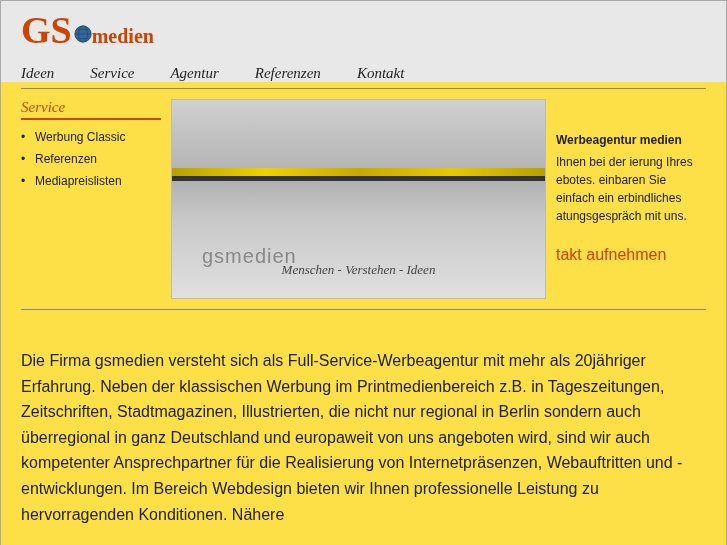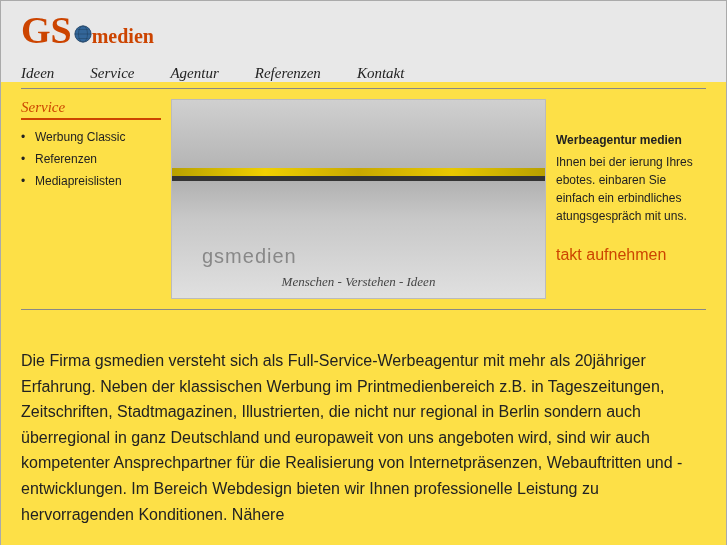--- a/index.html
+++ b/index.html
@@ -141,21 +141,21 @@
       bottom: 30px;
       left: 30px;
       font-size: 20px;
       font-family: Arial, Helvetica, sans-serif;
       color: #888;
       font-weight: normal;
       letter-spacing: 1px;
     }
     .banner-subtitle {
       position: absolute;
-      bottom: 8px;
+      bottom: 20px;
       left: 0;
       right: 0;
       text-align: center;
       font-size: 13px;
       font-family: 'Palatino Linotype', Palatino, Georgia, serif;
       color: #444;
       font-style: italic;
       margin-top: 16px;
     }
     

